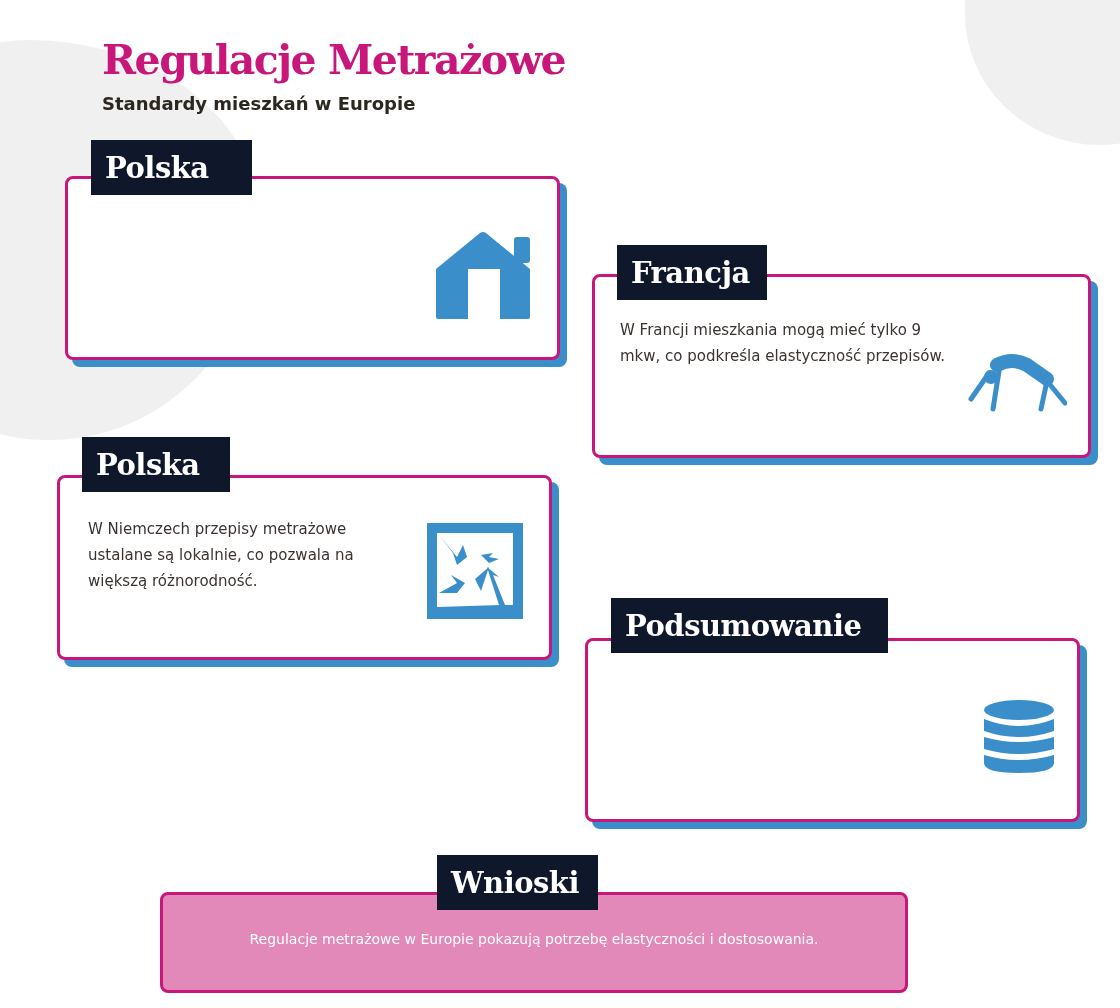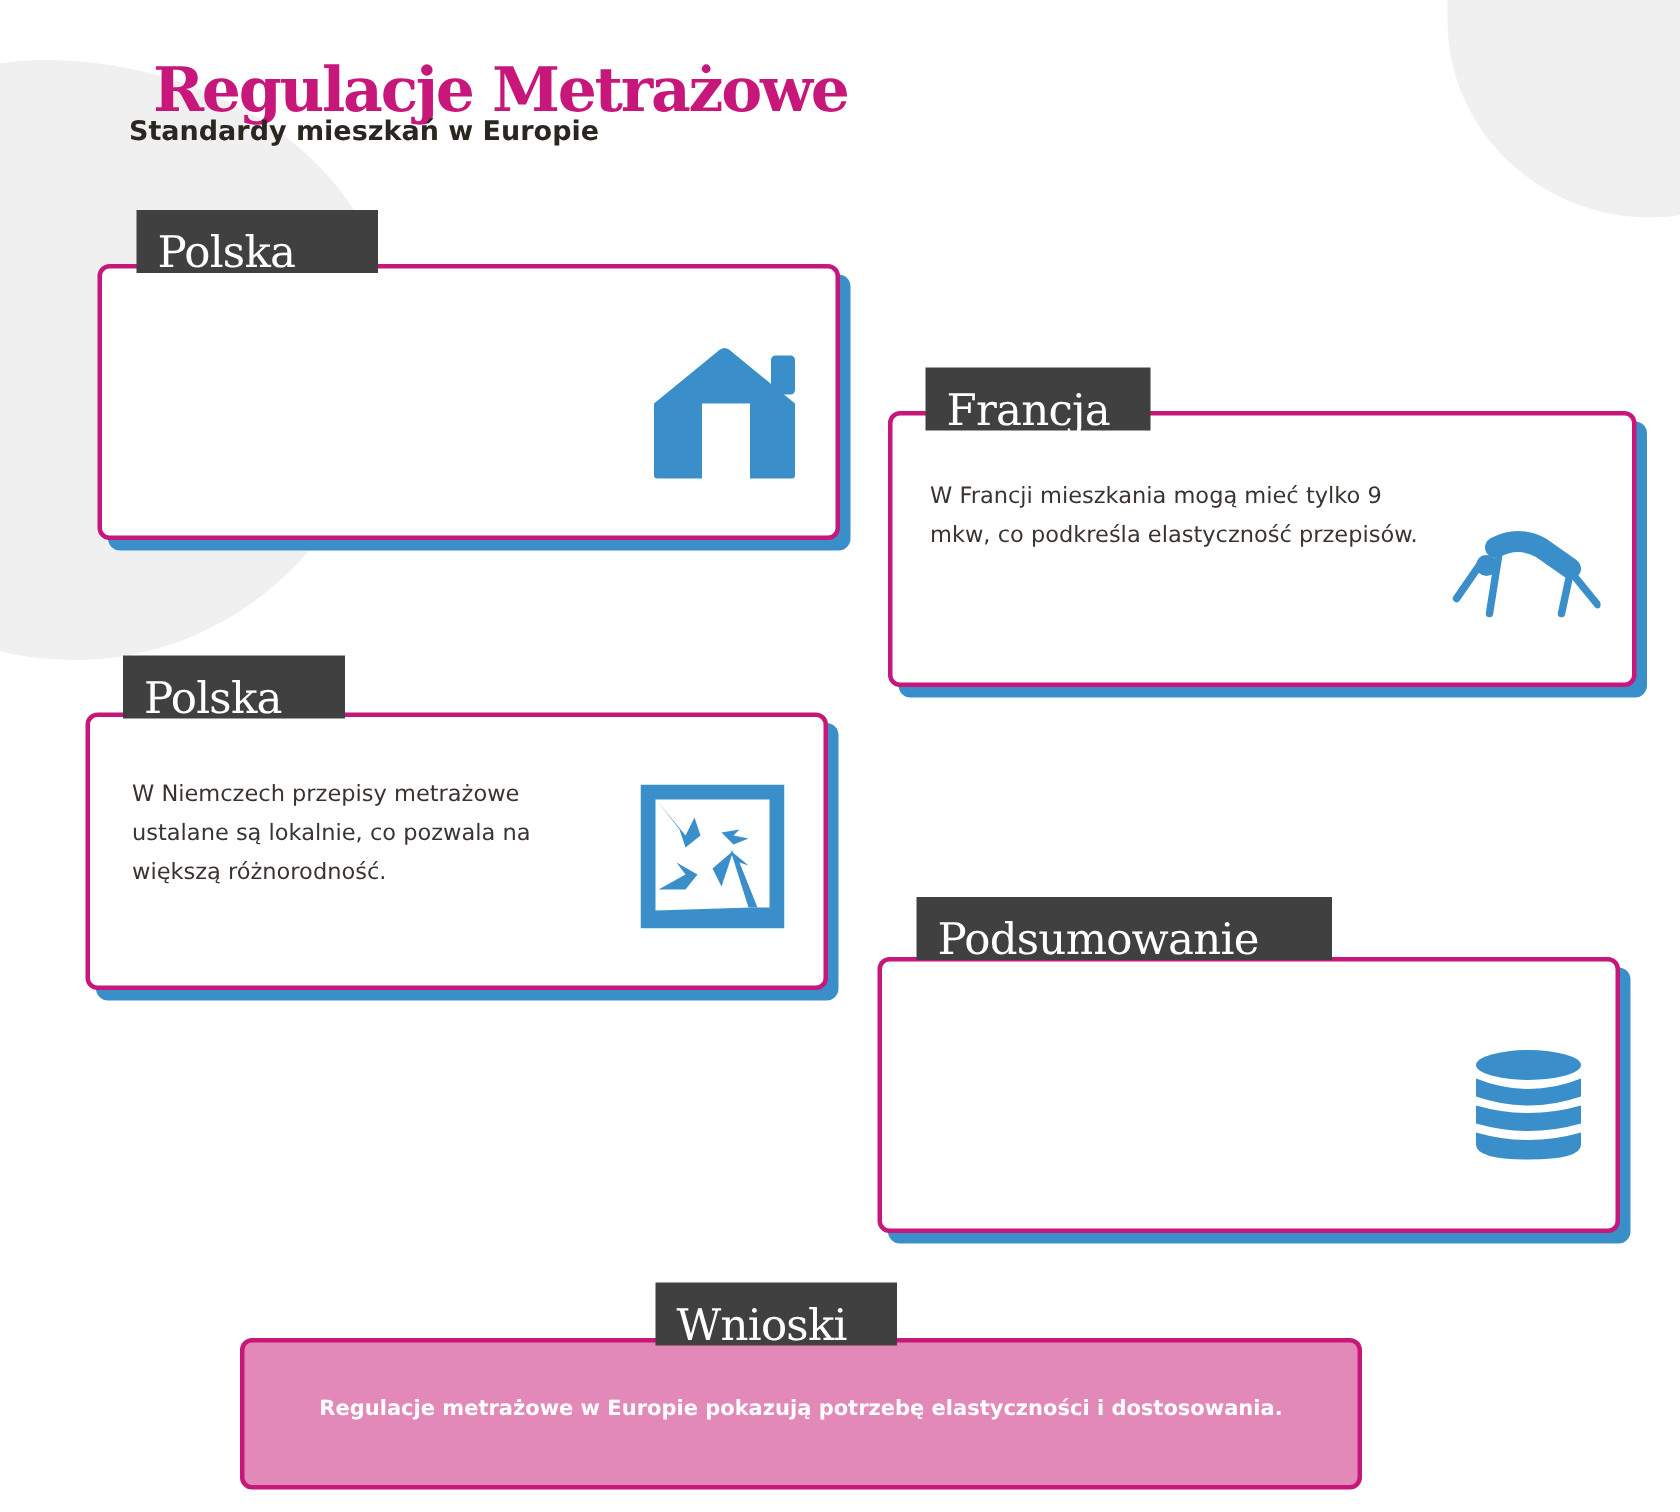--- a/index.html
+++ b/index.html
@@ -17,49 +17,49 @@
     left:965px; top:-60px; width:260px; height:205px;
     border-radius: 0 0 60% 55% / 0 0 70% 60%;
     border-bottom-left-radius: 65% 80%;
   }
   .title {
     position:absolute; left:86px; top:20px; margin:16px;
     font-family:"DejaVu Serif", serif; font-weight:bold;
     font-size:41px; letter-spacing:-1.5px; color:#c8177a; z-index:2;
   }
   .subtitle {
-    position:absolute; left:86px; top:77px; margin:0;
+    position:absolute; left:86px; top:77px; margin:16px;
     font-family:"DejaVu Sans", sans-serif; font-weight:bold;
     font-size:18px; color:#2b2620; z-index:2;
   }
   .card {
     position:absolute; background:#ffffff; box-sizing:border-box;
     border:3px solid #c8177a; border-radius:8px;
     box-shadow: 7px 7px 0 #3a8fcb; z-index:2;
   }
   .card-label {
-    position:absolute; background:#404040; color:#ffffff;
-    font-family:"DejaVu Serif", serif; font-weight:normal;
+    position:absolute; background:#0f172a; color:#ffffff;
+    font-family:"DejaVu Serif", serif; font-weight:bold;
     font-size:29px; letter-spacing:-0.5px;
-    height:42px; line-height:57px; padding:0 14px; box-sizing:border-box;
+    height:55px; line-height:57px; padding:0 14px; box-sizing:border-box;
     z-index:3; white-space:nowrap;
   }
   .card-text {
     position:absolute; margin:0; color:#3a3330;
     font-family:"DejaVu Sans", sans-serif; font-size:15px; line-height:26px;
   }
   .icon { position:absolute; }
   .wnioski {
     position:absolute; left:160px; top:892px; width:748px; height:101px;
     box-sizing:border-box; background:#e289b9;
     border:3px solid #c8177a; border-radius:8px; z-index:2;
   }
   .wnioski-text {
     position:absolute; left:0; right:0; top:36px; margin:0;
-    text-align:center; color:#ffffff; font-weight:bold;
+    text-align:center; color:#ffffff; font-weight:normal;
     font-family:"DejaVu Sans", sans-serif; font-size:14px;
   }
 </style>
 </head>
 <body>
 
 <div class="blob blob-left"></div>
 <div class="blob blob-right"></div>
 
 <h1 class="title">Regulacje Metrażowe</h1>

